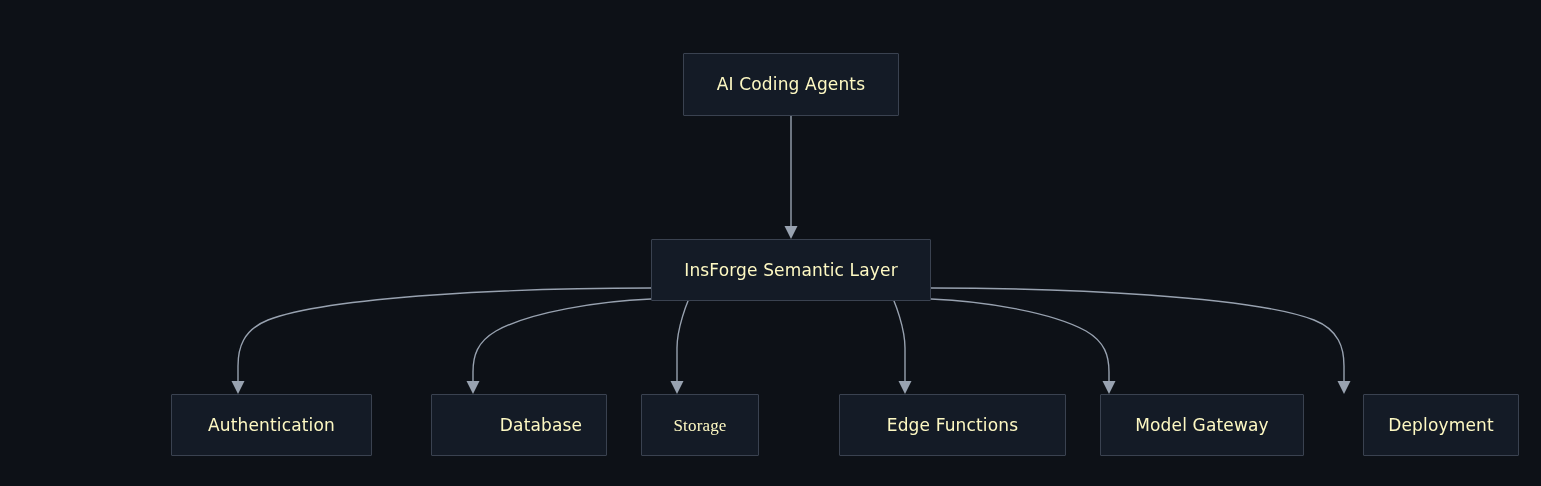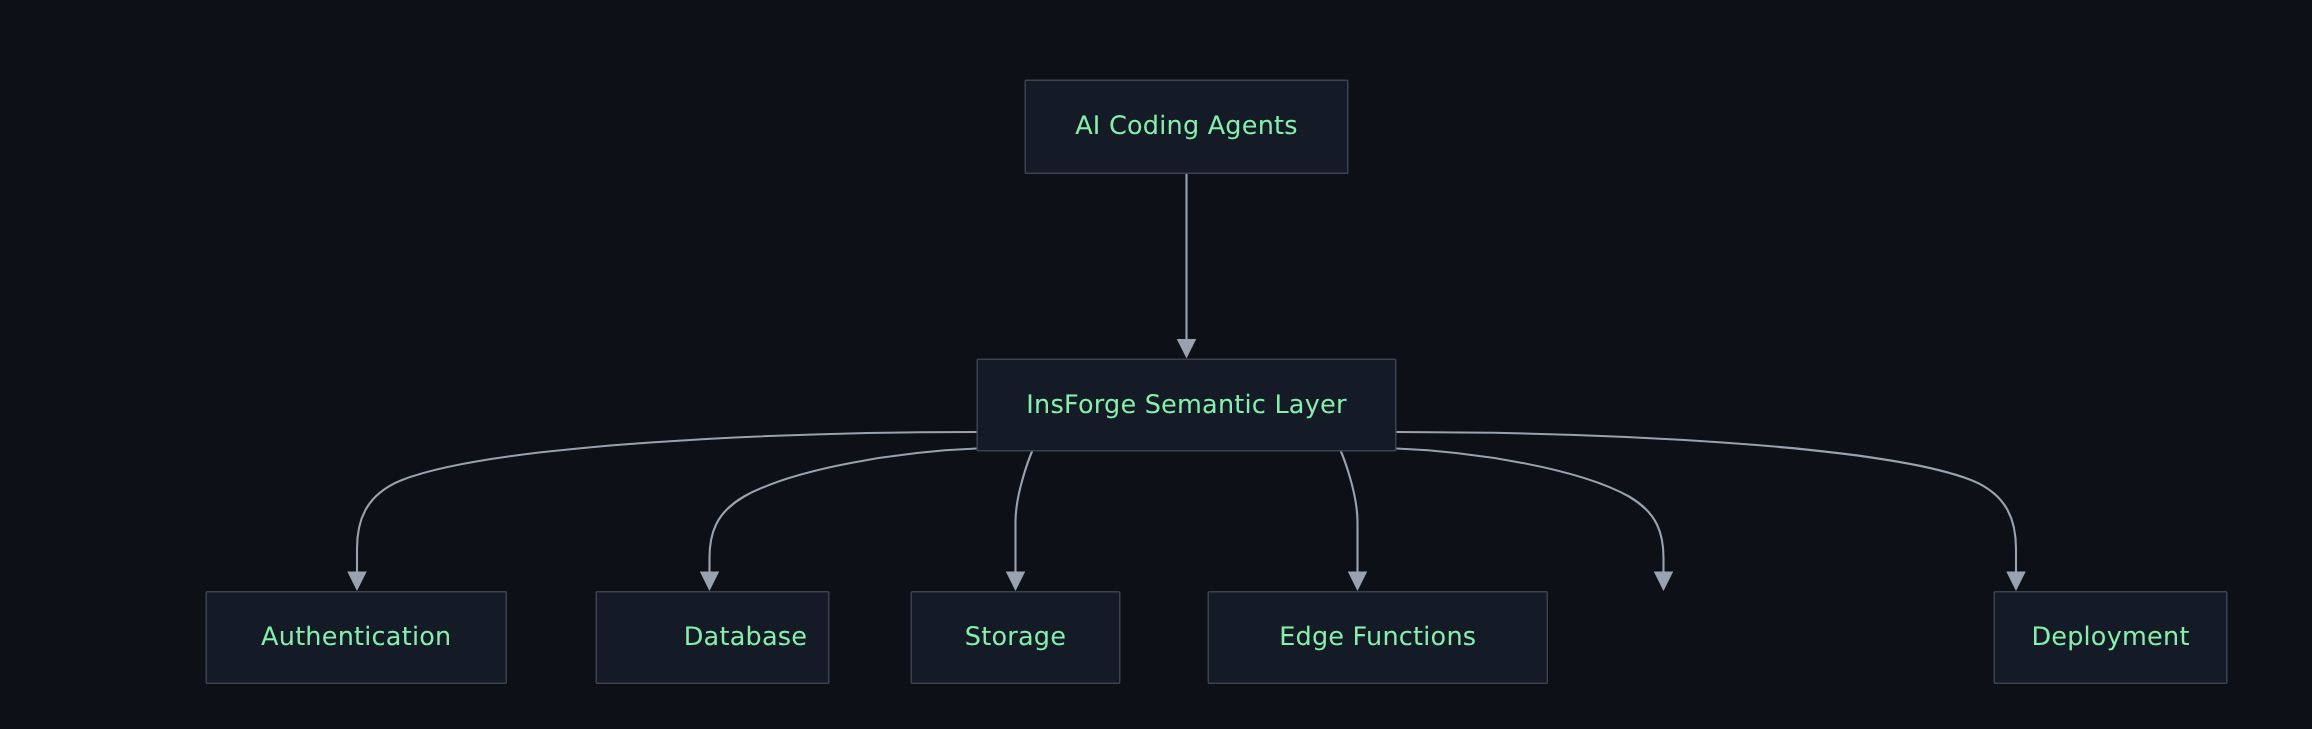--- a/index.html
+++ b/index.html
@@ -43,34 +43,34 @@
     box-sizing: border-box;
     display: flex;
     align-items: center;
     justify-content: center;
     background: #141b26;
     border: 1px solid #3a4250;
     border-radius: 1px;
     z-index: 2;
   }
   .node-label {
-    color: #86efac;
+    color: #fef9c3;
     font-size: 17px;
     font-weight: 400;
     letter-spacing: 0.15px;
     white-space: nowrap;
     text-align: center;
     line-height: 1;
   }
   .node-root  { left: 683px;  top: 53px;  width: 216px; height: 63px; }
   .node-hub   { left: 651px;  top: 239px; width: 280px; height: 62px; }
-  .node-leaf  { top: 394px; height: 62px; }
+  .node-leaf  { top: 394px; height: 62px; margin-left: 34px; }
   .leaf-auth  { left: 137px;  width: 201px; }
-  .leaf-db    { left: 397px;  width: 156px; padding-left: 44px; }
-  .leaf-store { left: 607px;  width: 140px; }
+  .leaf-db    { left: 397px;  width: 176px; padding-left: 44px; }
+  .leaf-store { left: 607px;  width: 118px; font-family: Liberation Serif, serif; }
   .leaf-edge  { left: 805px;  width: 227px; }
   .leaf-model { left: 1066px; width: 204px; }
   .leaf-deploy{ left: 1329px; width: 156px; }
 </style>
 </head>
 <body>
 
 <div id="diagram-root">
 
   <svg id="edge-layer" width="1541" height="486" viewBox="0 0 1541 486" xmlns="http://www.w3.org/2000/svg">
@@ -114,18 +114,21 @@
   </div>
 
   <div class="node node-leaf leaf-store">
     <span class="node-label">Storage</span>
   </div>
 
   <div class="node node-leaf leaf-edge">
     <span class="node-label">Edge Functions</span>
   </div>
 
+  <div class="node node-leaf leaf-model">
+    <span class="node-label">Model Gateway</span>
+  </div>
 
   <div class="node node-leaf leaf-deploy">
     <span class="node-label">Deployment</span>
   </div>
 
 </div>
 
 </body></html>

